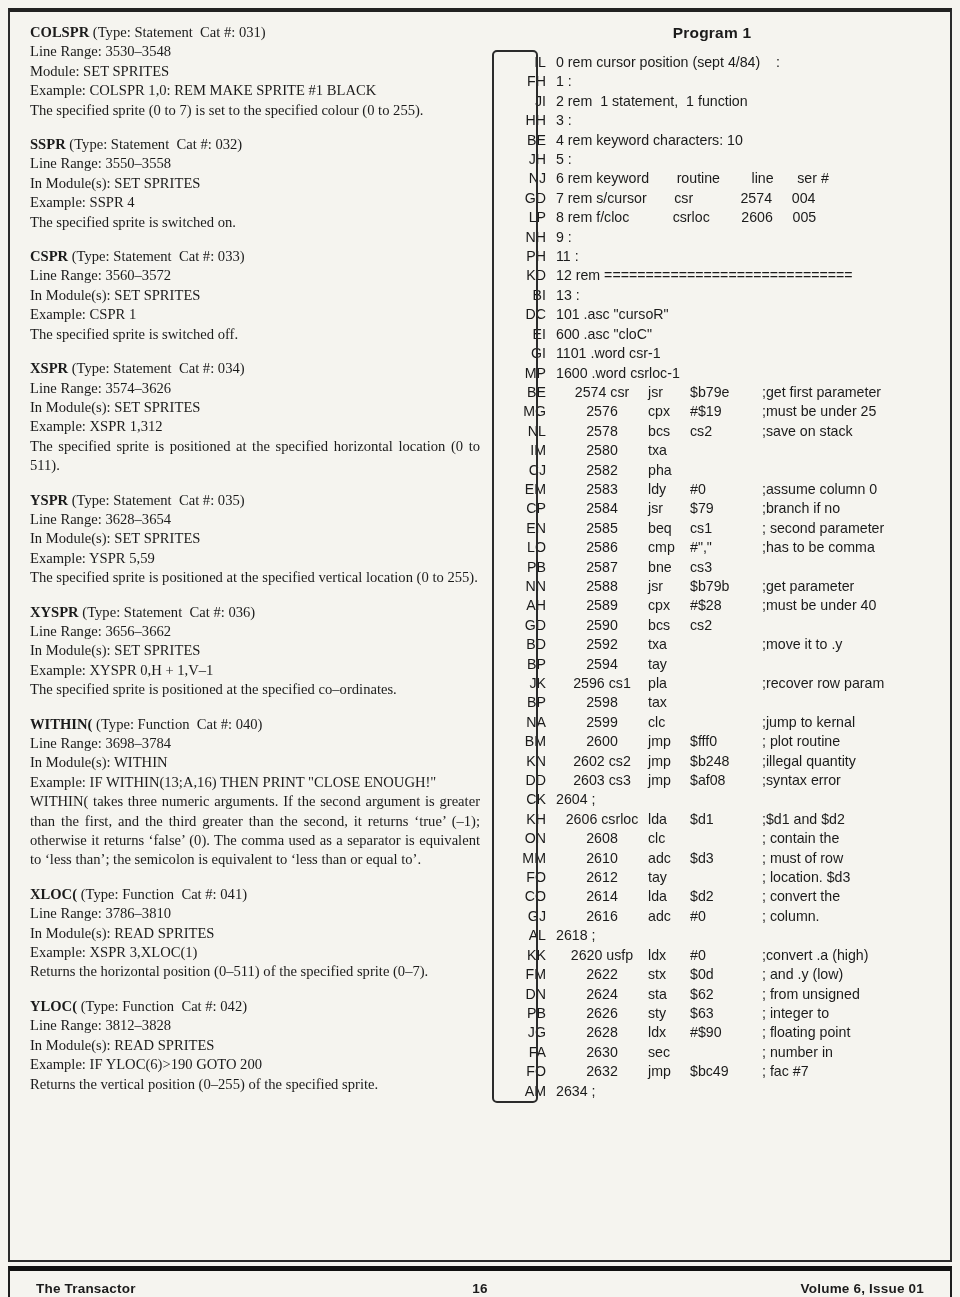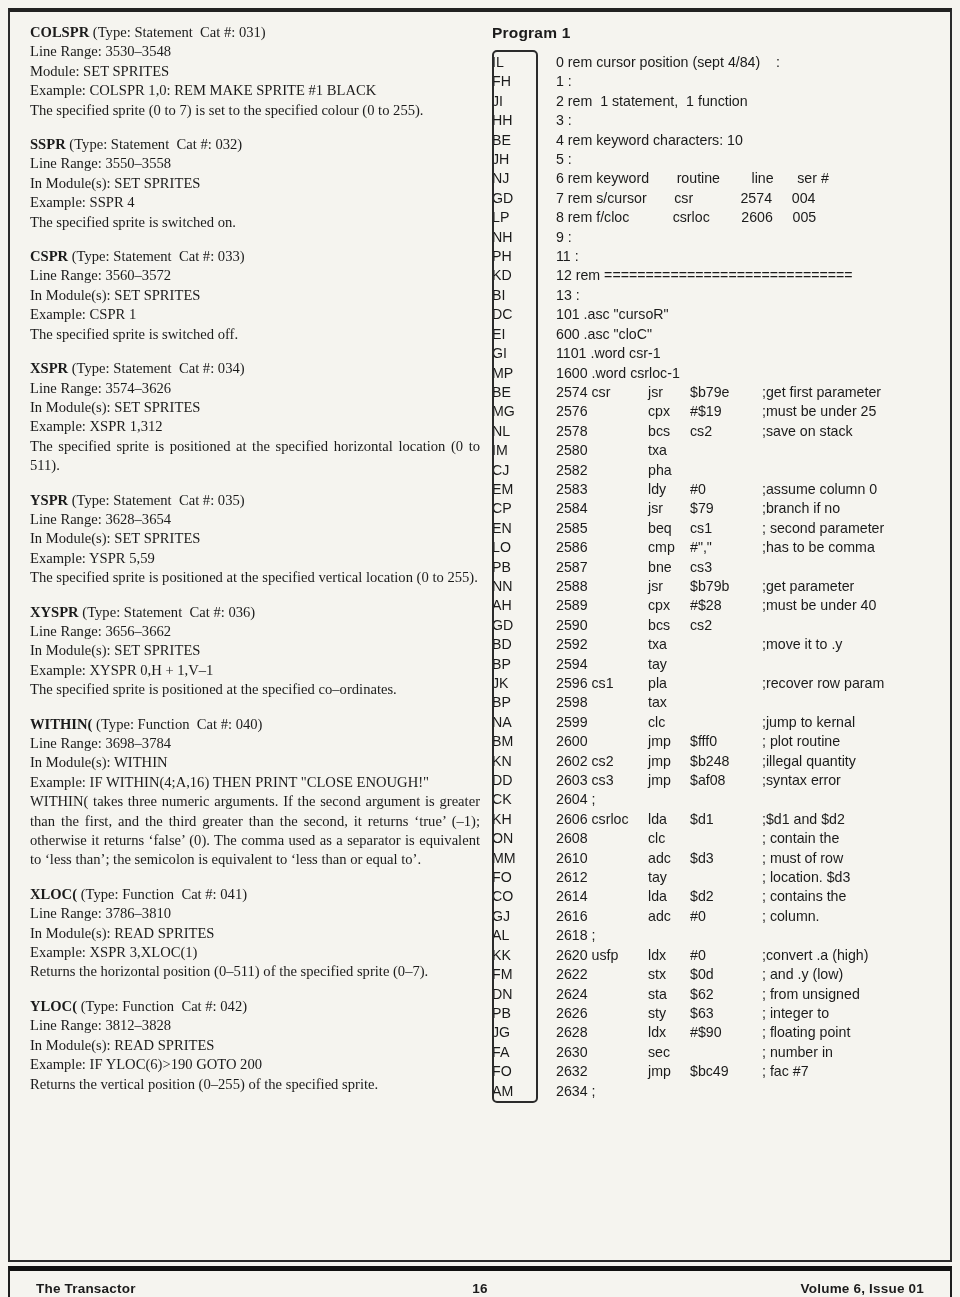--- a/index.html
+++ b/index.html
@@ -22,34 +22,34 @@
   
   .left-col{width:450px;flex:none;font-size:14.6px;line-height:19.4px;}
   .section{margin-bottom:15px;}
   .sec-head{white-space:pre-wrap;}
   .sec-name{font-weight:bold;}
   .sec-detail{white-space:pre-wrap;}
   .sec-desc{text-align:justify;}
   
   .right-col{flex:1;margin-left:12px;font-family:"Liberation Sans", sans-serif;}
   .prog-title{
-    font-weight:bold;font-size:15.5px;
+    text-align:center;font-weight:bold;font-size:15.5px;
     margin:1px 0 11px 0;letter-spacing:.2px;
   }
   .listing{position:relative;font-size:14.2px;line-height:19.4px;}
   .chk-outline{
     position:absolute;left:0;top:-3px;width:46px;height:calc(100% + 5px);
     border:2px solid #2b2b2b;border-radius:5px;box-sizing:border-box;
     pointer-events:none;
   }
   .prow{display:flex;}
-  .chk{width:54px;flex:none;text-align:left;}
+  .chk{width:54px;flex:none;text-align:right;}
   .code{margin-left:10px;flex:1;min-width:0;display:flex;}
   .c-text{white-space:pre;}
-  .c-label{width:92px;flex:none;white-space:pre;}
+  .c-label{width:92px;flex:none;white-space:pre;text-align:center;}
   .c-op{width:42px;flex:none;white-space:pre;}
   .c-arg{width:72px;flex:none;white-space:pre;}
   .c-comment{flex:1;white-space:pre;}
   
   .footer-bar{
     position:absolute;left:8px;width:944px;top:1266px;height:25px;
     border:2px solid #1d1d1d;border-top:5px solid #111;
     box-sizing:border-box;
     display:flex;align-items:center;
     font-family:"Liberation Sans", sans-serif;
@@ -125,21 +125,21 @@
             <div class="sec-detail">Example: XYSPR 0,H + 1,V–1</div>
           </div>
     <div class="sec-desc">The specified sprite is positioned at the specified co–ordinates.</div>
   </div>
 
   <div class="section">
     <div class="sec-head"><span class="sec-name">WITHIN(</span><span class="sec-meta"> (Type: Function  Cat #: 040)</span></div>
     <div>
             <div class="sec-detail">Line Range: 3698–3784</div>
             <div class="sec-detail">In Module(s): WITHIN</div>
-            <div class="sec-detail">Example: IF WITHIN(4;A,16) THEN PRINT "CLOSE ENOUGH!"</div>
+            <div class="sec-detail">Example: IF WITHIN(13;A,16) THEN PRINT "CLOSE ENOUGH!"</div>
           </div>
     <div class="sec-desc">WITHIN( takes three numeric arguments. If the second argument is greater than the first, and the third greater than the second, it returns ‘true’ (–1); otherwise it returns ‘false’ (0). The comma used as a separator is equivalent to ‘less than’; the semicolon is equivalent to ‘less than or equal to’.</div>
   </div>
 
   <div class="section">
     <div class="sec-head"><span class="sec-name">XLOC(</span><span class="sec-meta"> (Type: Function  Cat #: 041)</span></div>
     <div>
             <div class="sec-detail">Line Range: 3786–3810</div>
             <div class="sec-detail">In Module(s): READ SPRITES</div>
             <div class="sec-detail">Example: XSPR 3,XLOC(1)</div>
@@ -495,21 +495,21 @@
               <div class="c-arg"></div>
               <div class="c-comment">; location. $d3</div>
             </div>
           </div>
           <div class="prow">
             <div class="chk">CO</div>
             <div class="code">
               <div class="c-label">2614</div>
               <div class="c-op">lda</div>
               <div class="c-arg">$d2</div>
-              <div class="c-comment">; contains the</div>
+              <div class="c-comment">; convert the</div>
             </div>
           </div>
           <div class="prow">
             <div class="chk">GJ</div>
             <div class="code">
               <div class="c-label">2616</div>
               <div class="c-op">adc</div>
               <div class="c-arg">#0</div>
               <div class="c-comment">; column.</div>
             </div>

